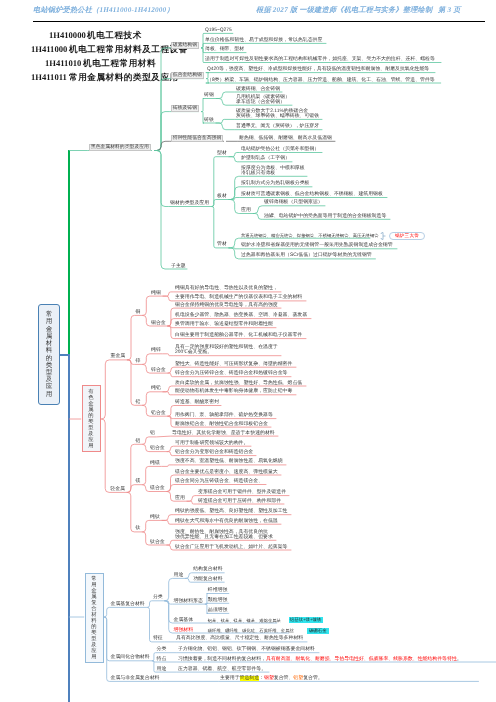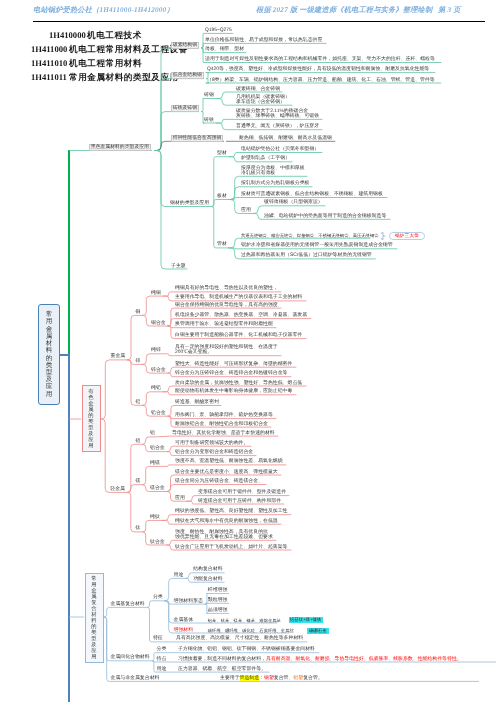--- a/index.html
+++ b/index.html
@@ -41,21 +41,21 @@
 </head>
 <body>
 
 <div id="page">
 <div class="hdr" style="left:33px;top:5.5px;font-size:7.2px;">电站锅炉受热公社（1H411000-1H412000）</div>
 <div class="hdr" style="left:256px;top:5.5px;font-size:7.2px;">根据 2027 版 一级建造师《机电工程与实务》整理绘制</div>
 <div class="hdr" style="left:438px;top:5.5px;font-size:7.2px;">第 3 页</div>
 <div class="rule" style="left:33px;top:21px;width:452px;height:1.2px;"></div>
 <div class="toc-row" style="left:49px;top:29.5px;"><span class="code">1H410000</span><span class="tname">机电工程技术</span></div>
 <div class="toc-row" style="left:31px;top:43.8px;"><span class="code">1H411000</span><span class="tname">机电工程常用材料及工程设备</span></div>
-<div class="toc-row" style="left:31px;top:58.1px;"><span class="code">1H411010</span><span class="tname">机电工程常用材料</span></div>
+<div class="toc-row" style="left:45px;top:58.1px;"><span class="code">1H411010</span><span class="tname">机电工程常用材料</span></div>
 <div class="toc-row" style="left:31px;top:72.4px;"><span class="code">1H411011</span><span class="tname">常用金属材料的类型及应用</span></div>
 <div class="vbox root" style="left:38px;top:304px;width:22px;height:101px;font-size:6.6px;line-height:7.2px;">
       <span>
         <i>常</i>
         <i>用</i>
         <i>金</i>
         <i>属</i>
         <i>材</i>
         <i>料</i>
         <i>的</i>

